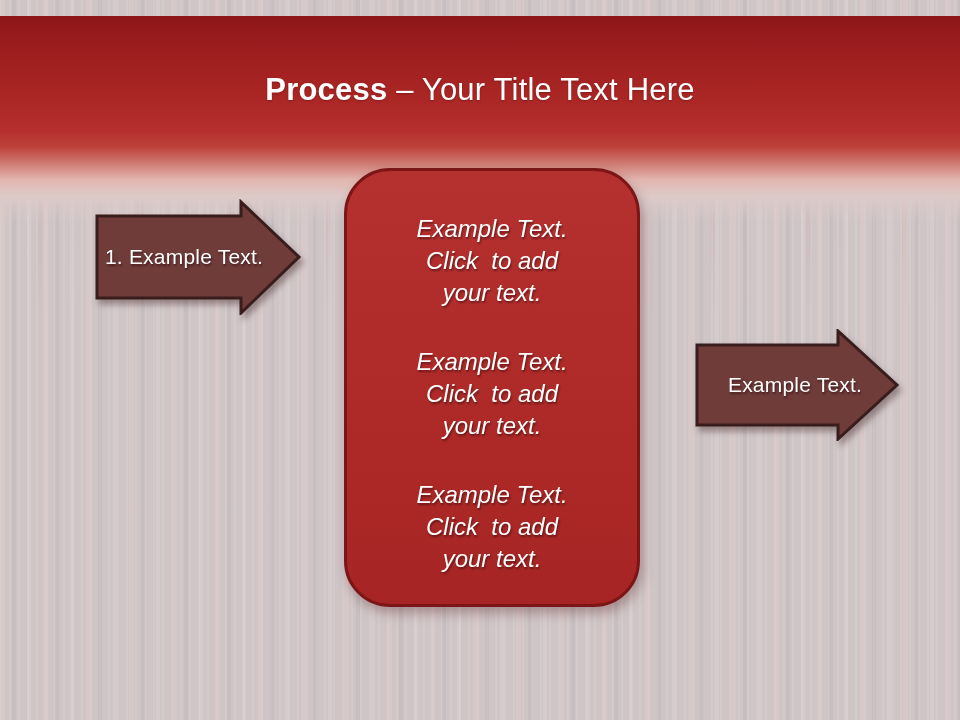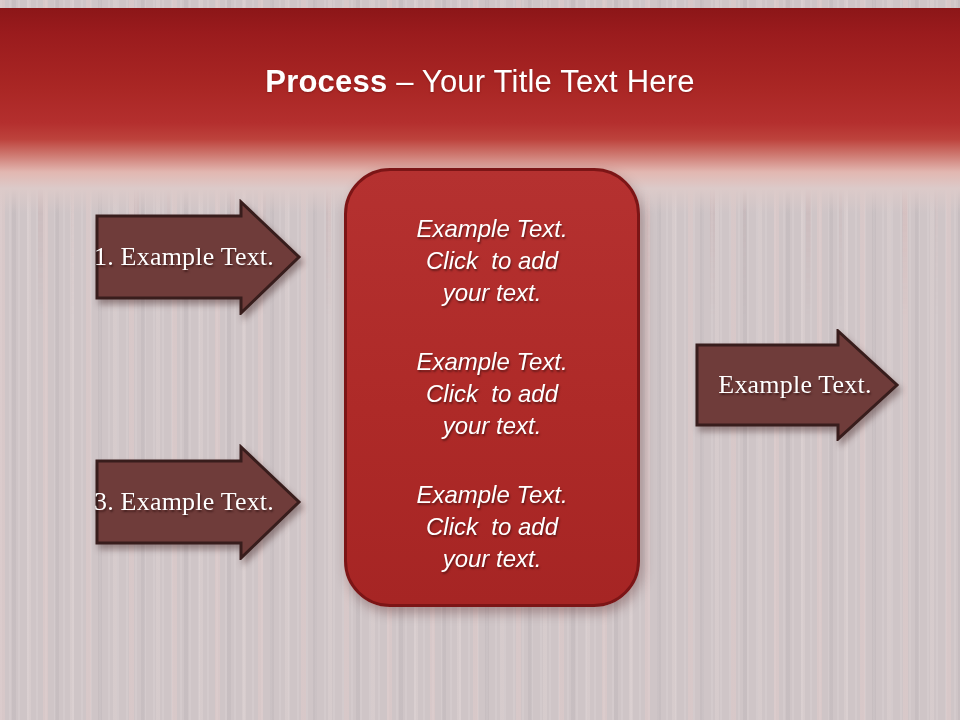--- a/index.html
+++ b/index.html
@@ -27,21 +27,21 @@
     background: repeating-linear-gradient(90deg,
       rgba(0,0,0,0) 0 38px, rgba(186,108,106,0.14) 38px 43px,
       rgba(0,0,0,0) 43px 71px, rgba(196,130,128,0.10) 71px 74px,
       rgba(0,0,0,0) 74px 96px);
     -webkit-mask-image: linear-gradient(180deg, #000 0%, rgba(0,0,0,0) 85%);
             mask-image: linear-gradient(180deg, #000 0%, rgba(0,0,0,0) 85%);
     pointer-events: none;
   }
 
   .header {
-    position: absolute; left: 0; top: 8px; width: 100%; height: 205px;
+    position: absolute; left: 0; top: 16px; width: 100%; height: 205px;
     background: linear-gradient(180deg,
       var(--header-top, #8c1618) 0%,
       #9a1b1d 12%,
       #a92624 38%,
       var(--header-red, #b42f2e) 56%,
       #bd423c 64%,
       #cf7b73 72%,
       #e2b7b1 80%,
       #dccac9 88%,
       rgba(207,197,199,0) 100%);
@@ -62,26 +62,25 @@
 
   .arrow {
     position: absolute;
     filter: drop-shadow(3px 5px 3px rgba(55,22,22,0.40));
   }
   .arrow svg { display: block; }
   .arrow .arrow-label {
     position: absolute; inset: 0;
     display: flex; align-items: center; justify-content: center;
     color: var(--text, #fff);
-    font-size: 26px;
+    font-size: 21px;
     letter-spacing: 0.2px;
     text-shadow: 1px 2px 2px rgba(42,14,14,0.60);
     white-space: pre;
     pointer-events: none;
-    font-family: Liberation Serif, serif;
   }
   .arrow.left .arrow-label  { padding-left: 6px; padding-right: 34px; }
   .arrow.right .arrow-label { padding-left: 6px; padding-right: 10px; }
 
   .center-box {
     position: absolute;
     left: 344px; top: 168px; width: 296px; height: 439px;
     background: linear-gradient(180deg,
       var(--box-fill-top, #b53130) 0%,
       #ae2a28 55%,
@@ -113,26 +112,20 @@
   </div>
 
   <div class="arrow left" style="left:94px; top:199px; width:208px; height:116px;">
     <svg width="208" height="116" viewBox="0 0 208 116">
       <polygon points="3,17 147,17 147,3 205,58 147,114 147,99 3,99" fill="#6f3c3a" stroke="#381d1c" stroke-width="3" stroke-linejoin="miter"></polygon>
     </svg>
     <span class="arrow-label">1. Example Text.</span>
   </div>
 
 
-  <div class="arrow left" style="left:94px; top:444px; width:208px; height:116px;">
-    <svg width="208" height="116" viewBox="0 0 208 116">
-      <polygon points="3,17 147,17 147,3 205,58 147,114 147,99 3,99" fill="#6f3c3a" stroke="#381d1c" stroke-width="3" stroke-linejoin="miter"></polygon>
-    </svg>
-    <span class="arrow-label">3. Example Text.</span>
-  </div>
 
   <div class="center-box">
     <div class="text-block">
       <div class="box-line">Example Text.</div>
       <div class="box-line">Click  to add</div>
       <div class="box-line">your text.</div>
     </div>
     <div class="text-block">
       <div class="box-line">Example Text.</div>
       <div class="box-line">Click  to add</div>

